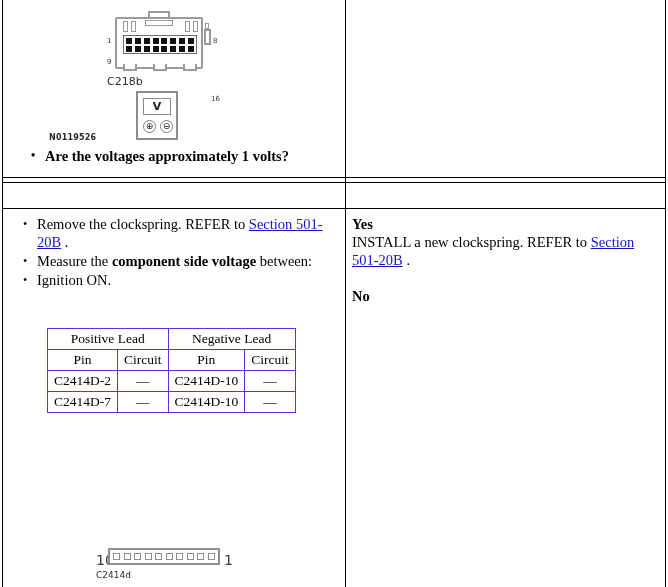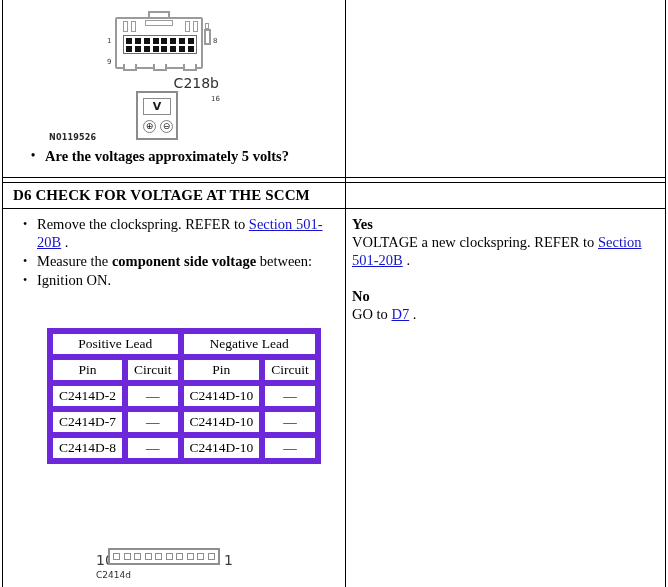--- a/index.html
+++ b/index.html
@@ -220,23 +220,23 @@
   .pl-1  { left: 0px;   top: 27px; }
   .pl-9  { left: 0px;   top: 48px; }
   .pl-8  { left: 106px; top: 27px; }
   .pl-16 { left: 104px; top: 48px; margin-top: 37px; }
 
   .conn-caption {
     position: absolute;
     left: 104px;
     top: 75px;
     width: 112px;
-    text-align: right;
+    text-align: left;
     font-family: "DejaVu Sans", "Liberation Sans", sans-serif;
-    font-size: 14px;
+    font-size: 11px;
     color: #2f2f2f;
   }
 
   
   .voltmeter {
     position: absolute;
     left: 133px;
     top: 91px;
     width: 42px;
     height: 49px;
@@ -369,21 +369,21 @@
   
   table.meas {
     position: absolute;
     left: 44px;
     top: 119px;
     border-collapse: collapse;
     font-size: 13.5px;
   }
   table.meas th,
   table.meas td {
-    border: 6px solid #6d28d9;
+    border: 1px solid #6d28d9;
     padding: 2px 6px;
     text-align: center;
     font-weight: normal;
     white-space: nowrap;
     height: 18px;
     box-sizing: border-box;
   }
   table.meas th.grouphdr {
     padding: 2px 12px;
   }
@@ -518,25 +518,24 @@
 
       <div class="voltmeter">
         <div class="vm-screen">V</div>
         <div class="vm-term plus">⊕</div>
         <div class="vm-term minus">⊖</div>
       </div>
 
       <div class="figure-id">N0119526</div>
 
       <div class="top-question">
-        <div class="bullet-line">Are the voltages approximately 5 volts?</div>
+        <div class="bullet-line">Are the voltages approximately 1 volts?</div>
       </div>
     </div>
 
-    <div class="d6-header">D6 CHECK FOR VOLTAGE AT THE SCCM</div>
     <div class="d6-header-right"></div>
 
     <div class="cell-body-left">
 
       <ul class="steps">
         <li><span>Remove the clockspring. REFER to </span><a class="xref" href="#">Section 501-20B</a><span> .</span></li>
         <li><span>Measure the </span><span class="bold">component side voltage</span><span> between:</span></li>
         <li><span>Ignition ON.</span></li>
       </ul>
 
@@ -559,26 +558,20 @@
             <td>—</td>
             <td>C2414D-10</td>
             <td>—</td>
           </tr>
           <tr>
             <td>C2414D-7</td>
             <td>—</td>
             <td>C2414D-10</td>
             <td>—</td>
           </tr>
-          <tr>
-            <td>C2414D-8</td>
-            <td>—</td>
-            <td>C2414D-10</td>
-            <td>—</td>
-          </tr>
         </tbody>
       </table>
 
       <div class="conn-c2414">
         <div class="c2414-label left">10</div>
         <div class="c2414-body">
           <span class="c2414-pin"></span>
           <span class="c2414-pin"></span>
           <span class="c2414-pin"></span>
           <span class="c2414-pin"></span>
@@ -590,23 +583,22 @@
           <span class="c2414-pin"></span>
         </div>
         <div class="c2414-label right">1</div>
         <div class="c2414-caption">C2414d</div>
       </div>
     </div>
 
     <div class="cell-body-right">
       <div class="answer-block">
         <div class="answer-label">Yes</div>
-        <div><span>VOLTAGE a new clockspring. REFER to </span><a class="xref" href="#">Section 501-20B</a><span> .</span></div>
+        <div><span>INSTALL a new clockspring. REFER to </span><a class="xref" href="#">Section 501-20B</a><span> .</span></div>
       </div>
       <div class="answer-gap"></div>
       <div class="answer-block">
         <div class="answer-label">No</div>
-        <div><span>GO to </span><a class="xref" href="#">D7</a><span> .</span></div>
       </div>
     </div>
 
   </div>
 </div>
 
 </body></html>

